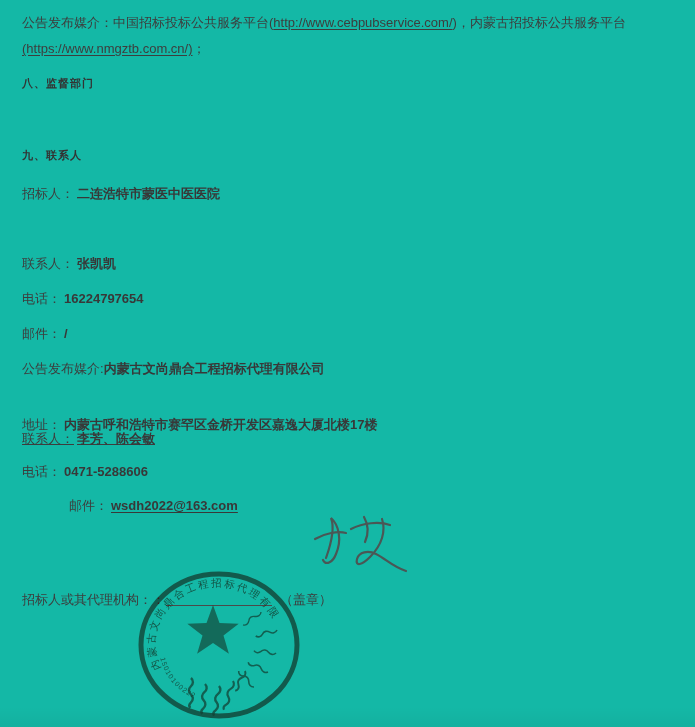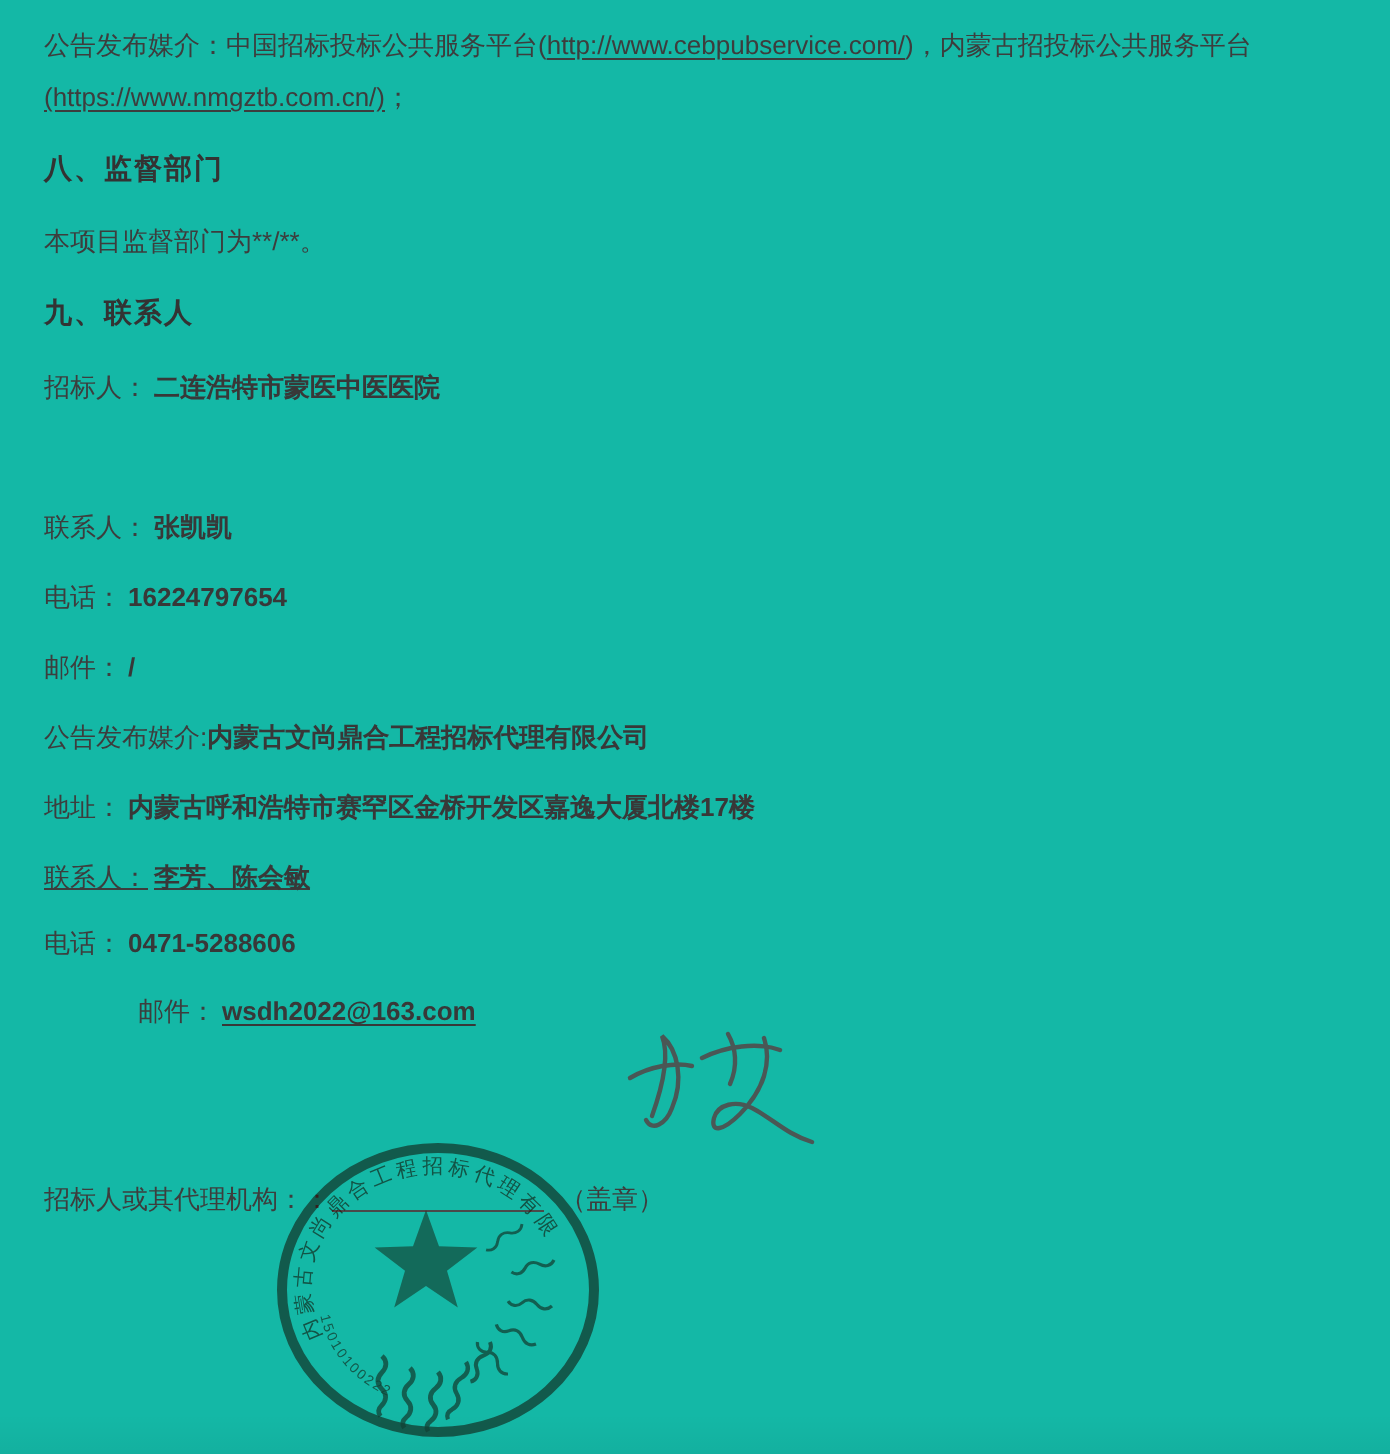--- a/index.html
+++ b/index.html
@@ -8,28 +8,28 @@
     width:695px;height:727px;
     background:#14b8a6;
     overflow:hidden;
     font-family:"Liberation Sans","DejaVu Sans",sans-serif;
     color:#3d3d3d;
     font-size:13px;
   }
   .abs{position:absolute;left:22px;white-space:nowrap;}
   .media1{top:14px;}
   .media2{top:40px;}
-  .heading{font-size:14px;font-weight:bold;color:#333;letter-spacing:1px;}
+  .heading{font-size:11px;font-weight:bold;color:#333;letter-spacing:1px;}
   .h8{top:76px;}
   .body8{top:112px;}
   .h9{top:148px;}
   .row .lbl{font-weight:normal;}
   .row .val{font-weight:bold;color:#383838;margin-left:3px;}
   .r1{top:185px;} .r2{top:220px;} .r3{top:255px;} .r4{top:290px;} .r5{top:325px;}
-  .r6{top:360px;} .r7{top:395px;text-align:center;} .r8{top:430px;text-decoration:underline;} .r9{top:463px;} .r10{top:497px;padding-left:47px;}
+  .r6{top:360px;} .r7{top:416px;text-align:center;} .r8{top:430px;text-decoration:underline;} .r9{top:463px;} .r10{top:497px;padding-left:47px;}
   .u{text-decoration:underline;text-underline-offset:2px;}
   .link{color:#3d3d3d;text-decoration:underline;text-underline-offset:2px;cursor:pointer;}
   .sig1{top:554px;}
   .sig2{top:589px;}
   .fill-line{display:inline-block;height:14px;border-bottom:1.5px solid #4a4a4a;position:relative;top:2px;}
   .fl1{width:112px;margin-left:2px;}
   .fl2{width:106px;margin-left:1px;}
   .sufgap1{margin-left:14px;}
   .sufgap2{margin-left:8px;}
   .sign-svg{position:absolute;left:310px;top:512px;z-index:3;}
@@ -39,21 +39,20 @@
 </style>
 </head>
 <body>
 
 <div class="page">
 
   <div class="abs media1"><span>公告发布媒介：中国招标投标公共服务平台(</span><span class="link">http://www.cebpubservice.com/</span><span>)，内蒙古招投标公共服务平台</span></div>
   <div class="abs media2"><span class="link">(https://www.nmgztb.com.cn/)</span><span>；</span></div>
 
   <div class="abs heading h8">八、监督部门</div>
-  <div class="abs body8">本项目监督部门为**/**。</div>
 
   <div class="abs heading h9">九、联系人</div>
 
   <div class="abs row r1"><span class="lbl">招标人：</span><span class="val">二连浩特市蒙医中医医院</span></div>
   <div class="abs row r3"><span class="lbl">联系人：</span><span class="val">张凯凯</span></div>
   <div class="abs row r4"><span class="lbl">电话：</span><span class="val">16224797654</span></div>
   <div class="abs row r5"><span class="lbl">邮件：</span><span class="val">/</span></div>
   <div class="abs row r6"><span class="lbl">公告发布媒介:</span><span class="val" style="margin-left:0;">内蒙古文尚鼎合工程招标代理有限公司</span></div>
   <div class="abs row r7"><span class="lbl">地址：</span><span class="val">内蒙古呼和浩特市赛罕区金桥开发区嘉逸大厦北楼17楼</span></div>
   <div class="abs row r8"><span class="lbl">联系人：</span><span class="val">李芳、陈会敏</span></div>

